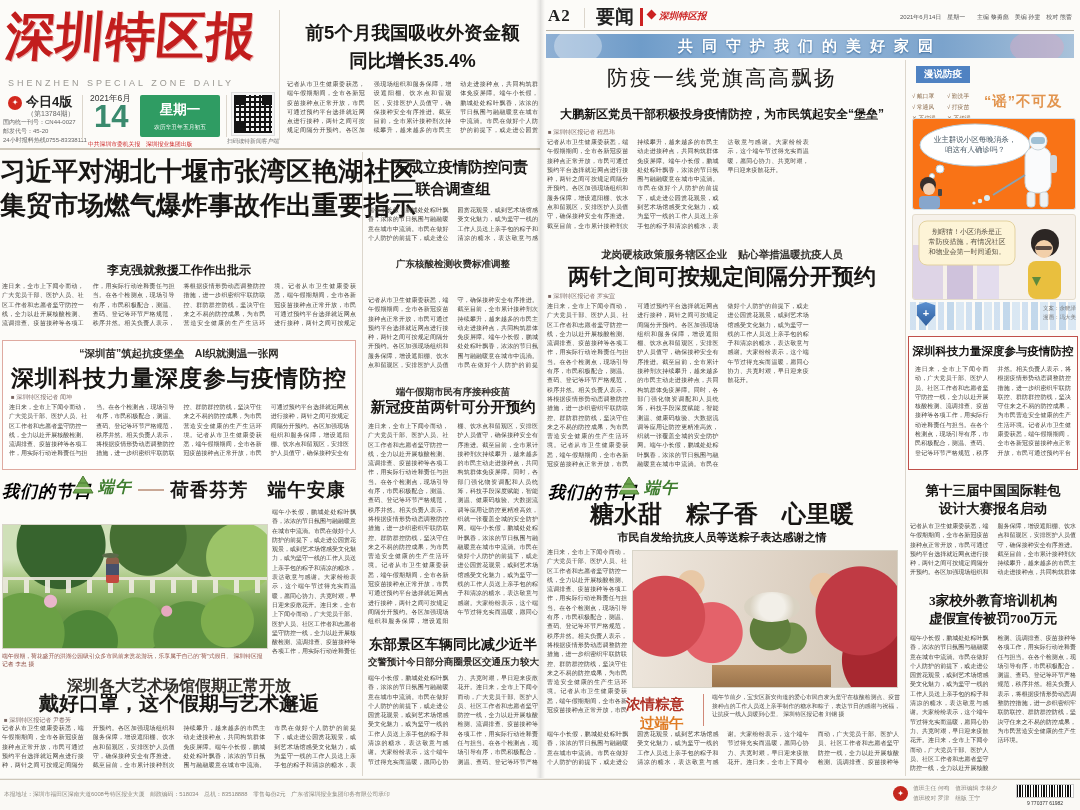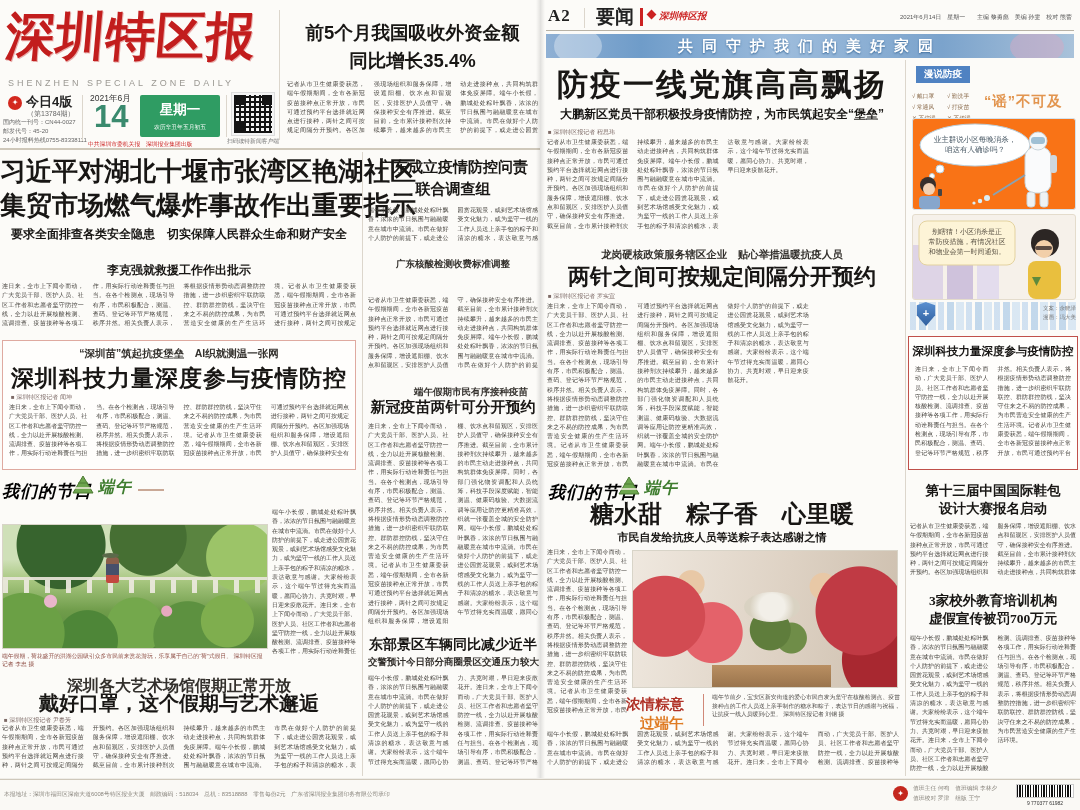--- a/index.html
+++ b/index.html
@@ -105,34 +105,33 @@
 
     <div class="vr" style="left:279px;top:10px;height:130px"></div>
     <div class="abs hl" style="left:287px;top:20px;width:251px;font-size:18.5px">前5个月我国吸收外资金额</div>
     <div class="abs hl" style="left:287px;top:48px;width:251px;font-size:18.5px">同比增长35.4%</div>
     <div class="abs bd c3" style="left:287px;top:80px;width:251px;height:60px">记者从市卫生健康委获悉，端午假期期间，全市各新冠疫苗接种点正常开放，市民可通过预约平台选择就近网点进行接种，两针之间可按规定间隔分开预约。各区加强现场组织和服务保障，增设遮阳棚、饮水点和留观区，安排医护人员值守，确保接种安全有序推进。截至目前，全市累计接种剂次持续攀升，越来越多的市民主动走进接种点，共同构筑群体免疫屏障。端午小长假，鹏城处处粽叶飘香，浓浓的节日氛围与融融暖意在城市中流淌。市民在做好个人防护的前提下，或走进公园赏花观景，或到艺术场馆感受文化魅力，或为坚守一线的工作人员送上亲手包的粽子和清凉的糖水，表达敬意与感谢。大家纷纷表示，这个端午节过得充实而温暖，愿同心协力、共克时艰，早日迎来疫散花开。</div>
 
     <div class="hr" style="left:0;top:148px;width:540px;height:1.5px"></div>
 
     <div class="abs hl" style="left:0;top:154px;width:358px;font-size:26px">习近平对湖北十堰市张湾区艳湖社区</div>
     <div class="abs hl" style="left:0;top:188px;width:358px;font-size:26px">集贸市场燃气爆炸事故作出重要指示</div>
-    <div class="abs hl" style="left:0;top:226px;width:358px;font-size:12px">要求全面排查各类安全隐患　切实保障人民群众生命和财产安全</div>
     <div class="abs hl" style="left:0;top:262px;width:358px;font-size:12px">李克强就救援工作作出批示</div>
     <div class="abs bd c4" style="left:2px;top:282px;width:354px;height:54px">连日来，全市上下闻令而动，广大党员干部、医护人员、社区工作者和志愿者坚守防控一线，全力以赴开展核酸检测、流调排查、疫苗接种等各项工作，用实际行动诠释责任与担当。在各个检测点，现场引导有序，市民积极配合，测温、查码、登记等环节严格规范，秩序井然。相关负责人表示，将根据疫情形势动态调整防控措施，进一步织密织牢联防联控、群防群控防线，坚决守住来之不易的防控成果，为市民营造安全健康的生产生活环境。记者从市卫生健康委获悉，端午假期期间，全市各新冠疫苗接种点正常开放，市民可通过预约平台选择就近网点进行接种，两针之间可按规定间隔分开预约。各区加强现场组织和服务保障，增设遮阳棚、饮水点和留观区，安排医护人员值守，确保接种安全有序推进。截至目前，全市累计接种剂次持续攀升，越来越多的市民主动走进接种点，共同构筑群体免疫屏障。同时，各部门强化物资调配和人员统筹，科技手段深度赋能，智能测温、健康码核验、大数据流调等应用让防控更精准高效，织就一张覆盖全城的安全防护网。端午小长假，鹏城处处粽叶飘香，浓浓的节日氛围与融融暖意在城市中流淌。市民在做好个人防护的前提下，或走进公园赏花观景，或到艺术场馆感受文化魅力，或为坚守一线的工作人员送上亲手包的粽子和清凉的糖水，表达敬意与感谢。大家纷纷表示，这个端午节过得充实而温暖，愿同心协力、共克时艰，早日迎来疫散花开。</div>
 
     <div class="vr" style="left:362px;top:152px;height:624px"></div>
 
     <div class="abs hl" style="left:368px;top:158px;width:170px;font-size:15px">广东成立疫情防控问责</div>
     <div class="abs hl" style="left:368px;top:180px;width:170px;font-size:15px">联合调查组</div>
     <div class="abs bd c2" style="left:368px;top:206px;width:170px;height:46px">端午小长假，鹏城处处粽叶飘香，浓浓的节日氛围与融融暖意在城市中流淌。市民在做好个人防护的前提下，或走进公园赏花观景，或到艺术场馆感受文化魅力，或为坚守一线的工作人员送上亲手包的粽子和清凉的糖水，表达敬意与感谢。大家纷纷表示，这个端午节过得充实而温暖，愿同心协力、共克时艰，早日迎来疫散花开。连日来，全市上下闻令而动，广大党员干部、医护人员、社区工作者和志愿者坚守防控一线，全力以赴开展核酸检测、流调排查、疫苗接种等各项工作，用实际行动诠释责任与担当。在各个检测点，现场引导有序，市民积极配合，测温、查码、登记等环节严格规范，秩序井然。相关负责人表示，将根据疫情形势动态调整防控措施，进一步织密织牢联防联控、群防群控防线，坚决守住来之不易的防控成果，为市民营造安全健康的生产生活环境。</div>
 
     <div class="abs kick" style="left:368px;top:258px;width:170px;font-size:9.5px">广东核酸检测收费标准调整</div>
     <div class="abs bd c2" style="left:368px;top:296px;width:170px;height:82px">记者从市卫生健康委获悉，端午假期期间，全市各新冠疫苗接种点正常开放，市民可通过预约平台选择就近网点进行接种，两针之间可按规定间隔分开预约。各区加强现场组织和服务保障，增设遮阳棚、饮水点和留观区，安排医护人员值守，确保接种安全有序推进。截至目前，全市累计接种剂次持续攀升，越来越多的市民主动走进接种点，共同构筑群体免疫屏障。端午小长假，鹏城处处粽叶飘香，浓浓的节日氛围与融融暖意在城市中流淌。市民在做好个人防护的前提下，或走进公园赏花观景，或到艺术场馆感受文化魅力，或为坚守一线的工作人员送上亲手包的粽子和清凉的糖水，表达敬意与感谢。大家纷纷表示，这个端午节过得充实而温暖，愿同心协力、共克时艰，早日迎来疫散花开。</div>
 
-    <div class="abs kick" style="left:386px;top:386px;width:170px;font-size:9.5px">端午假期市民有序接种疫苗</div>
+    <div class="abs kick" style="left:368px;top:386px;width:170px;font-size:9.5px">端午假期市民有序接种疫苗</div>
     <div class="abs hl" style="left:368px;top:398px;width:170px;font-size:15px">新冠疫苗两针可分开预约</div>
     <div class="abs bd c2" style="left:368px;top:422px;width:170px;height:208px">连日来，全市上下闻令而动，广大党员干部、医护人员、社区工作者和志愿者坚守防控一线，全力以赴开展核酸检测、流调排查、疫苗接种等各项工作，用实际行动诠释责任与担当。在各个检测点，现场引导有序，市民积极配合，测温、查码、登记等环节严格规范，秩序井然。相关负责人表示，将根据疫情形势动态调整防控措施，进一步织密织牢联防联控、群防群控防线，坚决守住来之不易的防控成果，为市民营造安全健康的生产生活环境。记者从市卫生健康委获悉，端午假期期间，全市各新冠疫苗接种点正常开放，市民可通过预约平台选择就近网点进行接种，两针之间可按规定间隔分开预约。各区加强现场组织和服务保障，增设遮阳棚、饮水点和留观区，安排医护人员值守，确保接种安全有序推进。截至目前，全市累计接种剂次持续攀升，越来越多的市民主动走进接种点，共同构筑群体免疫屏障。同时，各部门强化物资调配和人员统筹，科技手段深度赋能，智能测温、健康码核验、大数据流调等应用让防控更精准高效，织就一张覆盖全城的安全防护网。端午小长假，鹏城处处粽叶飘香，浓浓的节日氛围与融融暖意在城市中流淌。市民在做好个人防护的前提下，或走进公园赏花观景，或到艺术场馆感受文化魅力，或为坚守一线的工作人员送上亲手包的粽子和清凉的糖水，表达敬意与感谢。大家纷纷表示，这个端午节过得充实而温暖，愿同心协力、共克时艰，早日迎来疫散花开。</div>
 
     <div class="abs hl" style="left:368px;top:636px;width:170px;font-size:14px">东部景区车辆同比减少近半</div>
     <div class="abs kick" style="left:368px;top:656px;width:170px;font-size:9.5px">交警预计今日部分商圈景区交通压力较大</div>
     <div class="abs bd c2" style="left:368px;top:674px;width:170px;height:102px">端午小长假，鹏城处处粽叶飘香，浓浓的节日氛围与融融暖意在城市中流淌。市民在做好个人防护的前提下，或走进公园赏花观景，或到艺术场馆感受文化魅力，或为坚守一线的工作人员送上亲手包的粽子和清凉的糖水，表达敬意与感谢。大家纷纷表示，这个端午节过得充实而温暖，愿同心协力、共克时艰，早日迎来疫散花开。连日来，全市上下闻令而动，广大党员干部、医护人员、社区工作者和志愿者坚守防控一线，全力以赴开展核酸检测、流调排查、疫苗接种等各项工作，用实际行动诠释责任与担当。在各个检测点，现场引导有序，市民积极配合，测温、查码、登记等环节严格规范，秩序井然。相关负责人表示，将根据疫情形势动态调整防控措施，进一步织密织牢联防联控、群防群控防线，坚决守住来之不易的防控成果，为市民营造安全健康的生产生活环境。</div>
 
     <div class="abs redbox-l" style="left:2px;top:340px;width:354px;height:130px">
       <div class="kick" style="margin-top:6px;font-size:10.5px">“深圳苗”筑起抗疫堡垒　AI织就测温一张网</div>
       <div class="hl ser" style="margin-top:2px;font-size:23px;letter-spacing:1px">深圳科技力量深度参与疫情防控</div>
@@ -143,20 +142,21 @@
     <span class="abs brand-main" style="left:2px;top:480px">我们的节日</span>
     <span class="abs" style="left:72px;top:475px">
       <svg width="22" height="20" viewBox="0 0 22 20">
           <polygon points="11,1 21,18 1,18" fill="#6da54e" stroke="#4c7a33" stroke-width="1"></polygon>
           <line x1="3" y1="13" x2="19" y2="13" stroke="#f4efe2" stroke-width="1.5"></line>
           <line x1="6" y1="8" x2="16" y2="8" stroke="#4c7a33" stroke-width="1"></line>
         </svg>
     </span>
     <span class="abs brand-dw" style="left:98px;top:477px">端午</span>
     <div class="abs" style="left:138px;top:489px;width:26px;height:1.5px;background:#c9a896"></div>
+    <div class="abs hl ser" style="left:170px;top:477px;width:176px;font-size:18.5px;letter-spacing:1px">荷香芬芳　端午安康</div>
     <div class="abs bd" style="left:272px;top:508px;width:84px;height:154px;column-count:1">端午小长假，鹏城处处粽叶飘香，浓浓的节日氛围与融融暖意在城市中流淌。市民在做好个人防护的前提下，或走进公园赏花观景，或到艺术场馆感受文化魅力，或为坚守一线的工作人员送上亲手包的粽子和清凉的糖水，表达敬意与感谢。大家纷纷表示，这个端午节过得充实而温暖，愿同心协力、共克时艰，早日迎来疫散花开。连日来，全市上下闻令而动，广大党员干部、医护人员、社区工作者和志愿者坚守防控一线，全力以赴开展核酸检测、流调排查、疫苗接种等各项工作，用实际行动诠释责任与担当。在各个检测点，现场引导有序，市民积极配合，测温、查码、登记等环节严格规范，秩序井然。相关负责人表示，将根据疫情形势动态调整防控措施，进一步织密织牢联防联控、群防群控防线，坚决守住来之不易的防控成果，为市民营造安全健康的生产生活环境。</div>
     <div class="abs photo-lotus" style="left:2px;top:524px;width:266px;height:125px">
       <div class="railing"></div>
       <div class="person"></div>
       <div class="hat"></div>
     </div>
     <div class="abs" style="left:2px;top:652px;width:266px;font-size:5.8px;color:#8c4a40;line-height:1.4">端午假期，荷花盛开的洪湖公园吸引众多市民前来赏花游玩，乐享属于自己的“荷”式假日。 深圳特区报记者 李忠 摄</div>
 
     <div class="abs kick" style="left:0;top:676px;width:358px;font-size:16px">深圳各大艺术场馆假期正常开放</div>
     <div class="abs hl ser" style="left:0;top:690px;width:358px;font-size:20px">戴好口罩，这个假期与艺术邂逅</div>
@@ -176,21 +176,21 @@
       <span style="margin-left:10px">主编 黎勇彪　美编 孙雯　校对 熊蕾</span>
     </div>
     <div class="hr" style="left:6px;top:30px;width:528px;background:#b8b2a6"></div>
 
     <div class="abs banner" style="left:6px;top:34px;width:528px;height:24px">
       <div class="blob" style="left:8px;top:-6px;width:48px;height:36px;background:rgba(255,255,255,.35)"></div>
       <div class="blob" style="right:10px;top:-4px;width:54px;height:34px;background:rgba(214,170,196,.5)"></div>
       <div class="banner-text">共同守护我们的美好家园</div>
     </div>
 
-    <div class="abs hl ser" style="left:4px;top:64px;width:356px;font-size:31px;font-weight:700;letter-spacing:2px">防疫一线党旗高高飘扬</div>
+    <div class="abs hl ser" style="left:4px;top:64px;width:356px;font-size:21px;font-weight:400;letter-spacing:2px">防疫一线党旗高高飘扬</div>
     <div class="abs hl" style="left:4px;top:106px;width:356px;font-size:12px">大鹏新区党员干部积极投身疫情防控，为市民筑起安全“堡垒”</div>
     <div class="abs byl" style="left:8px;top:128px">■ 深圳特区报记者 程思玮</div>
     <div class="abs bd c4" style="left:7px;top:138px;width:352px;height:102px">记者从市卫生健康委获悉，端午假期期间，全市各新冠疫苗接种点正常开放，市民可通过预约平台选择就近网点进行接种，两针之间可按规定间隔分开预约。各区加强现场组织和服务保障，增设遮阳棚、饮水点和留观区，安排医护人员值守，确保接种安全有序推进。截至目前，全市累计接种剂次持续攀升，越来越多的市民主动走进接种点，共同构筑群体免疫屏障。端午小长假，鹏城处处粽叶飘香，浓浓的节日氛围与融融暖意在城市中流淌。市民在做好个人防护的前提下，或走进公园赏花观景，或到艺术场馆感受文化魅力，或为坚守一线的工作人员送上亲手包的粽子和清凉的糖水，表达敬意与感谢。大家纷纷表示，这个端午节过得充实而温暖，愿同心协力、共克时艰，早日迎来疫散花开。</div>
 
     <div class="abs kick" style="left:4px;top:248px;width:356px;font-size:10.5px">龙岗硬核政策服务辖区企业　贴心举措温暖抗疫人员</div>
     <div class="abs hl ser" style="left:4px;top:262px;width:356px;font-size:22px">两针之间可按规定间隔分开预约</div>
     <div class="abs byl" style="left:8px;top:292px">■ 深圳特区报记者 罗实宜</div>
     <div class="abs bd c4" style="left:7px;top:302px;width:352px;height:174px">连日来，全市上下闻令而动，广大党员干部、医护人员、社区工作者和志愿者坚守防控一线，全力以赴开展核酸检测、流调排查、疫苗接种等各项工作，用实际行动诠释责任与担当。在各个检测点，现场引导有序，市民积极配合，测温、查码、登记等环节严格规范，秩序井然。相关负责人表示，将根据疫情形势动态调整防控措施，进一步织密织牢联防联控、群防群控防线，坚决守住来之不易的防控成果，为市民营造安全健康的生产生活环境。记者从市卫生健康委获悉，端午假期期间，全市各新冠疫苗接种点正常开放，市民可通过预约平台选择就近网点进行接种，两针之间可按规定间隔分开预约。各区加强现场组织和服务保障，增设遮阳棚、饮水点和留观区，安排医护人员值守，确保接种安全有序推进。截至目前，全市累计接种剂次持续攀升，越来越多的市民主动走进接种点，共同构筑群体免疫屏障。同时，各部门强化物资调配和人员统筹，科技手段深度赋能，智能测温、健康码核验、大数据流调等应用让防控更精准高效，织就一张覆盖全城的安全防护网。端午小长假，鹏城处处粽叶飘香，浓浓的节日氛围与融融暖意在城市中流淌。市民在做好个人防护的前提下，或走进公园赏花观景，或到艺术场馆感受文化魅力，或为坚守一线的工作人员送上亲手包的粽子和清凉的糖水，表达敬意与感谢。大家纷纷表示，这个端午节过得充实而温暖，愿同心协力、共克时艰，早日迎来疫散花开。</div>
 
     <span class="abs brand-main" style="left:8px;top:481px">我们的节日</span>

